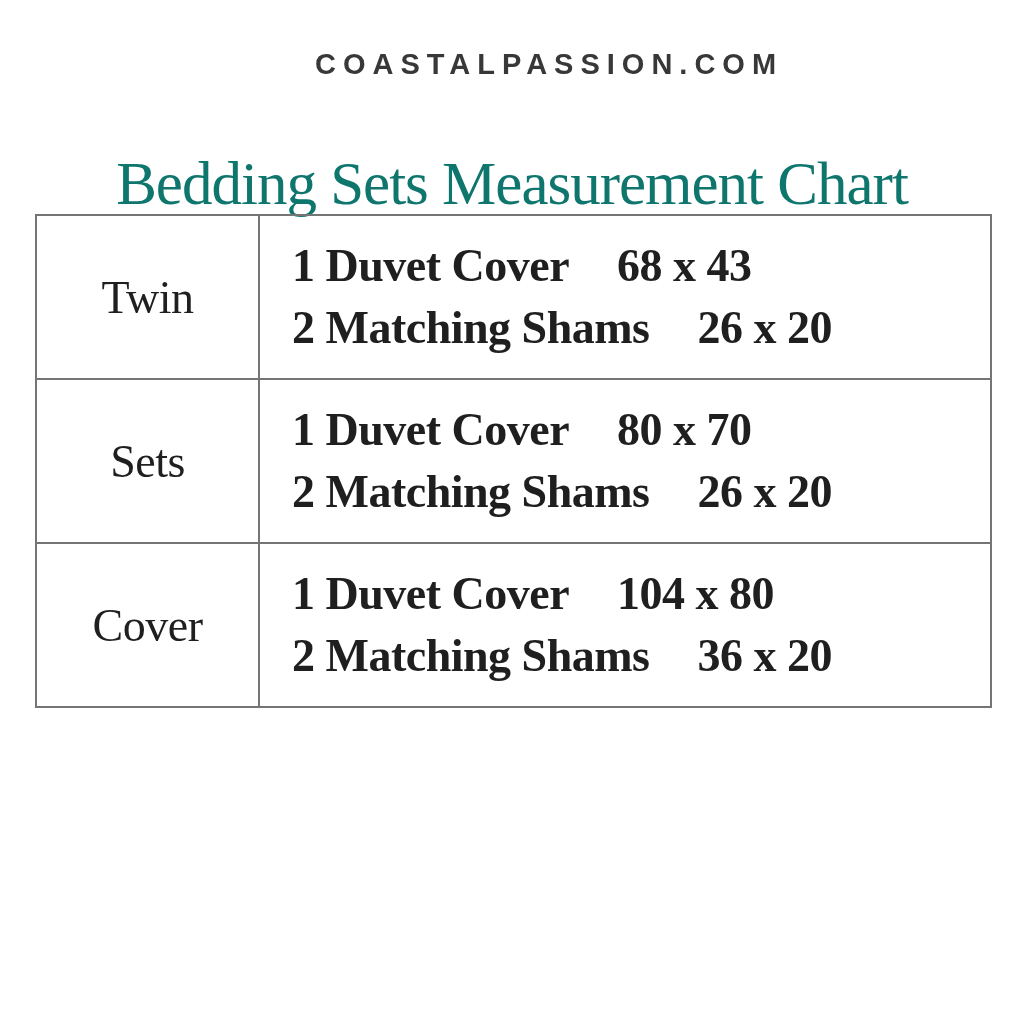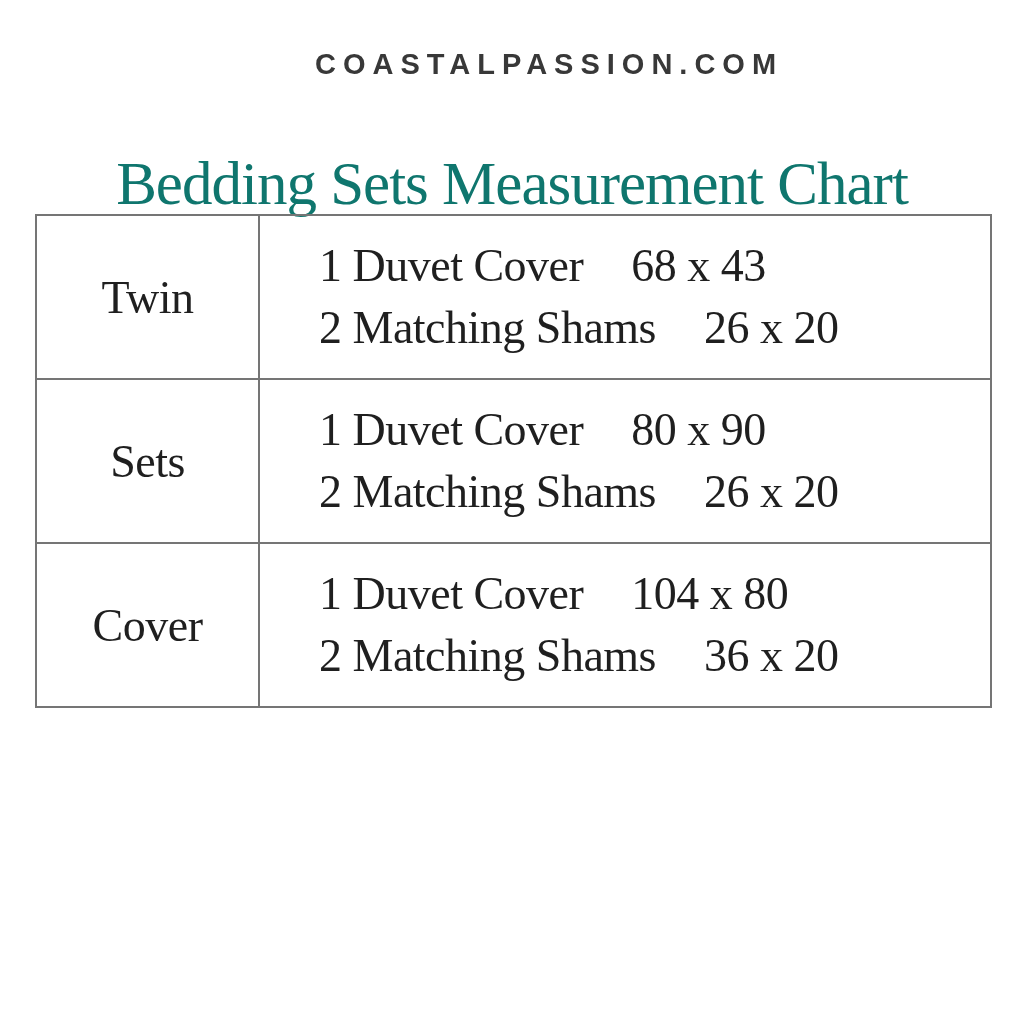--- a/index.html
+++ b/index.html
@@ -51,22 +51,23 @@
     border: 2px solid #757575;
     vertical-align: middle;
   }
   td.size-cell {
     text-align: center;
     font-size: 46px;
     letter-spacing: -0.5px;
     color: #1f1f1f;
   }
   td.items-cell {
-    padding-left: 59px;
+    padding-left: 32px;
     color: #1f1f1f;
+    font-weight: bold;
   }
   .item-line {
     display: flex;
     column-gap: 48px;
     align-items: baseline;
     font-size: 46px;
     letter-spacing: -0.5px;
     line-height: 62px;
     white-space: nowrap;
   }
@@ -99,21 +100,21 @@
             <span>26 x 20</span>
           </div>
         </td>
       </tr>
 
       <tr>
         <td class="size-cell">Sets</td>
         <td class="items-cell">
           <div class="item-line">
             <span>1 Duvet Cover</span>
-            <span>80 x 90</span>
+            <span>80 x 70</span>
           </div>
           <div class="item-line">
             <span>2 Matching Shams</span>
             <span>26 x 20</span>
           </div>
         </td>
       </tr>
 
 
       <tr>

